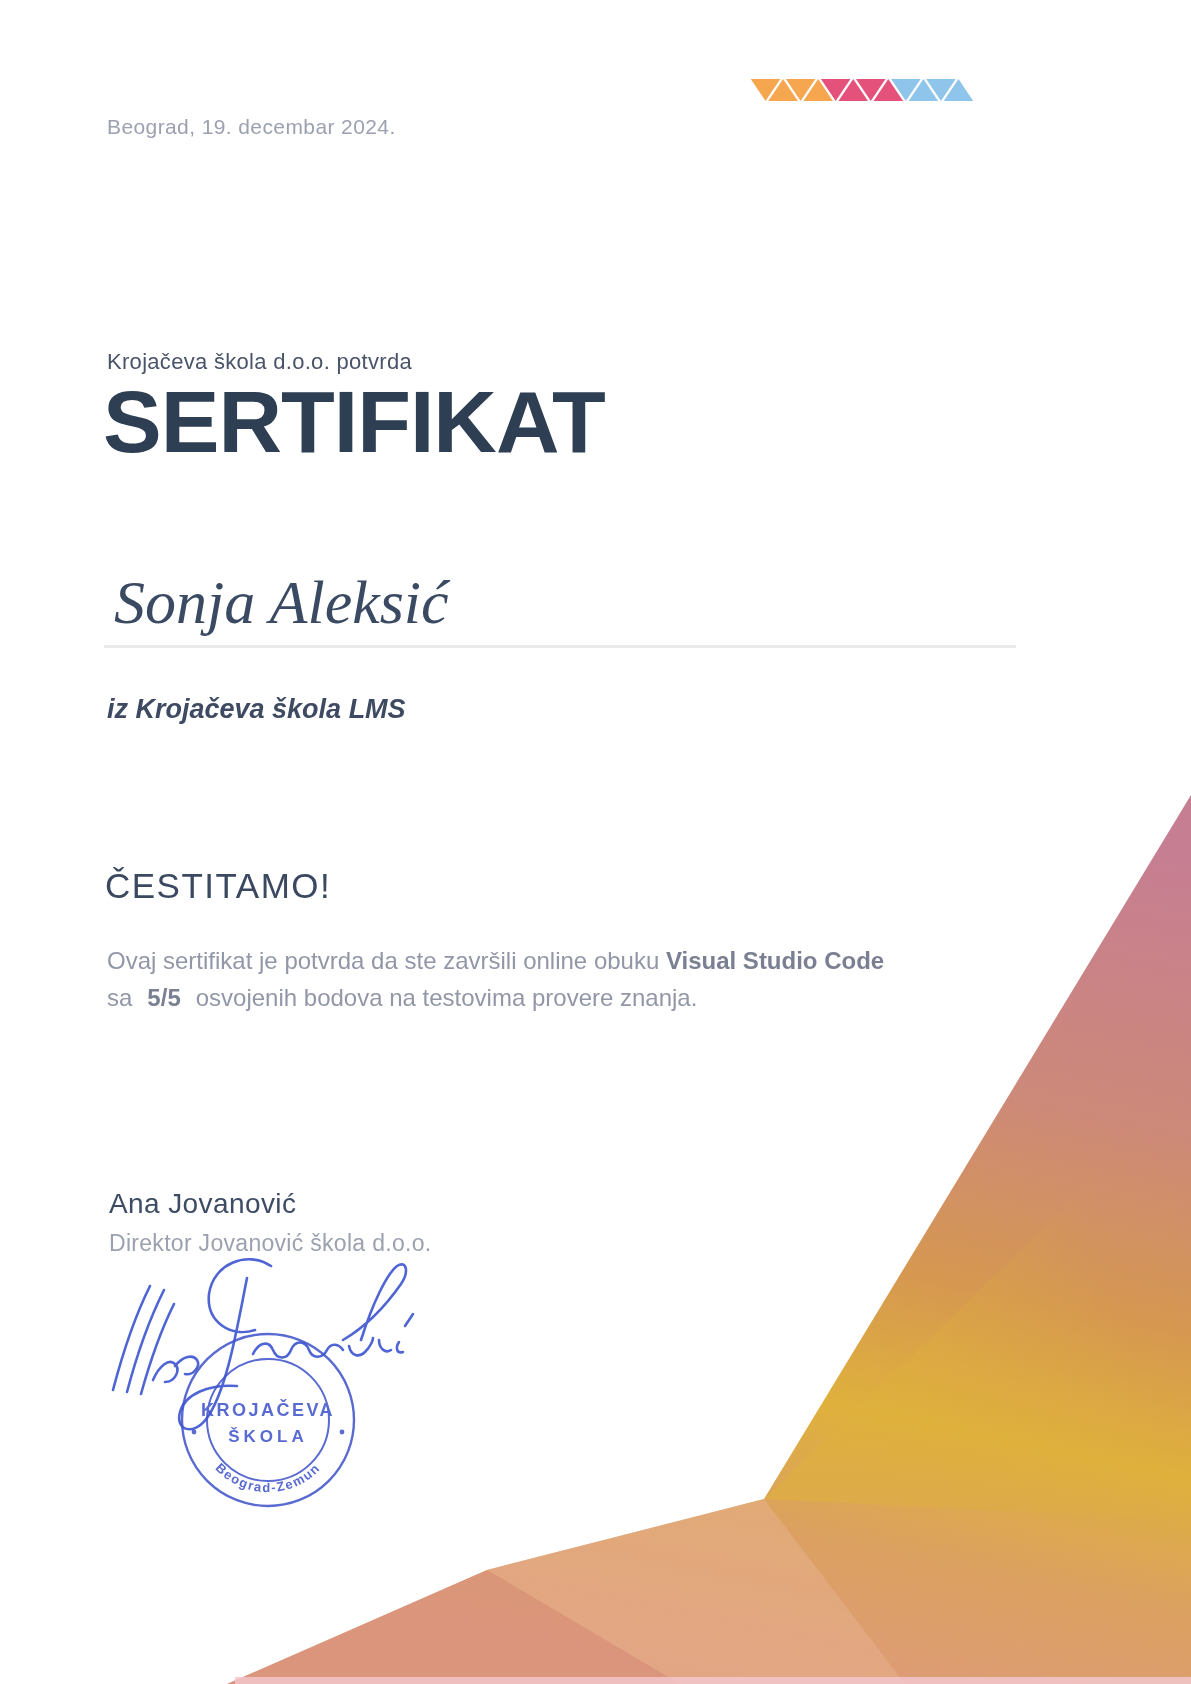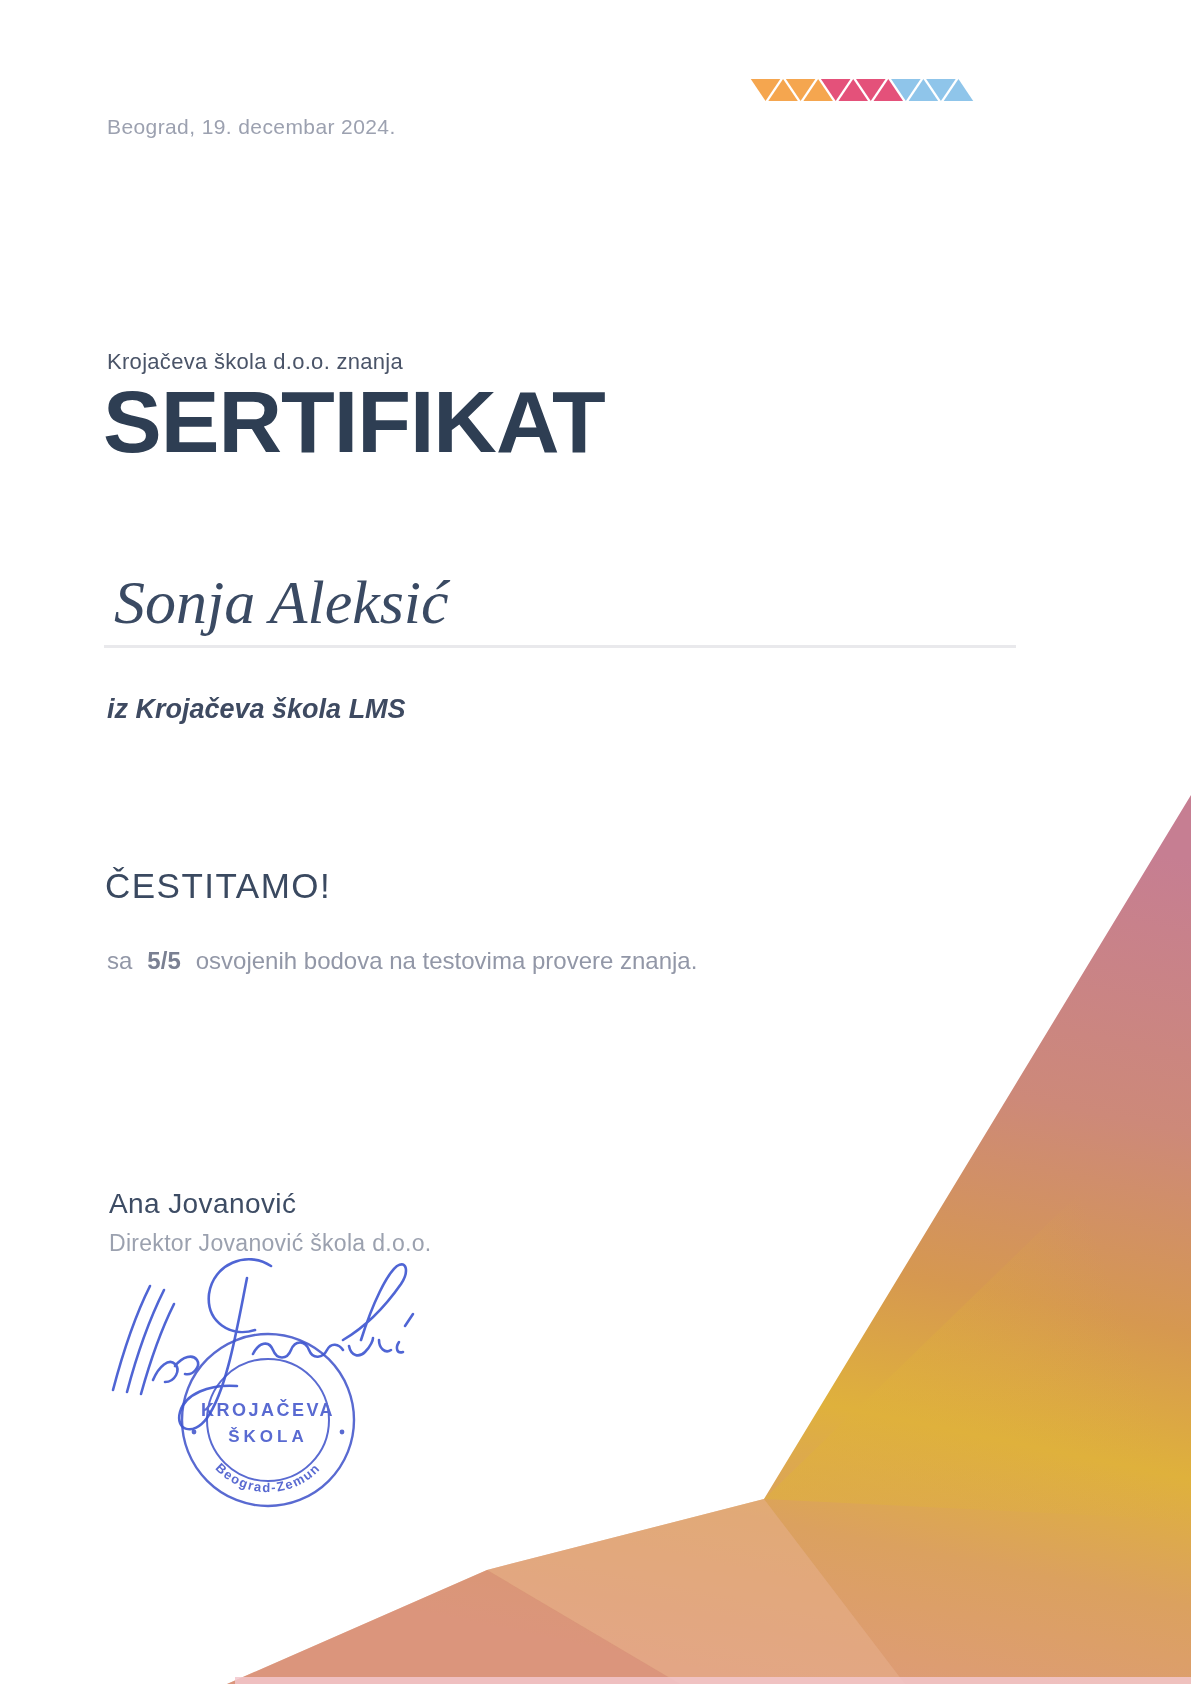--- a/index.html
+++ b/index.html
@@ -79,29 +79,30 @@
           <polygon points="97,25 129,25 113,1" fill="#E4517A"></polygon>
           <polygon points="116,1 148,1 132,25" fill="#E4517A"></polygon>
           <polygon points="135,25 167,25 151,1" fill="#E4517A"></polygon>
           <polygon points="154,1 186,1 170,25" fill="#8FC5EA"></polygon>
           <polygon points="173,25 205,25 189,1" fill="#8FC5EA"></polygon>
           <polygon points="192,1 224,1 208,25" fill="#8FC5EA"></polygon>
           <polygon points="211,25 243,25 227,1" fill="#8FC5EA"></polygon>
         </svg>
     </div>
 
-    <div class="abs issuer-line">Krojačeva škola d.o.o. znanja</div>
+    <div class="abs issuer-line">Krojačeva škola d.o.o. potvrda</div>
     <div class="abs cert-title">SERTIFIKAT</div>
 
     <div class="abs recipient-name">Sonja Aleksić</div>
     <div class="abs name-underline"></div>
     <div class="abs source-line">iz Krojačeva škola LMS</div>
 
     <div class="abs congrats-heading">ČESTITAMO!</div>
     <div class="abs body-text">
+      <div><span>Ovaj sertifikat je potvrda da ste završili online obuku </span><b>Visual Studio Code</b></div>
       <div><span>sa</span><b class="score">5/5</b><span>osvojenih bodova na testovima provere znanja.</span></div>
     </div>
 
     <div class="abs signer-name">Ana Jovanović</div>
     <div class="abs signer-title">Direktor Jovanović škola d.o.o.</div>
 
     <svg id="sig-stamp" viewBox="0 0 330 270" width="330" height="270" aria-hidden="true">
       <g id="stamp-group" fill="none" stroke="currentColor" stroke-width="2.4" opacity="0.88" style="color: rgb(67, 86, 203);">
         <circle cx="173" cy="170" r="86"></circle>
         <circle cx="173" cy="170" r="61" stroke-width="2"></circle>

